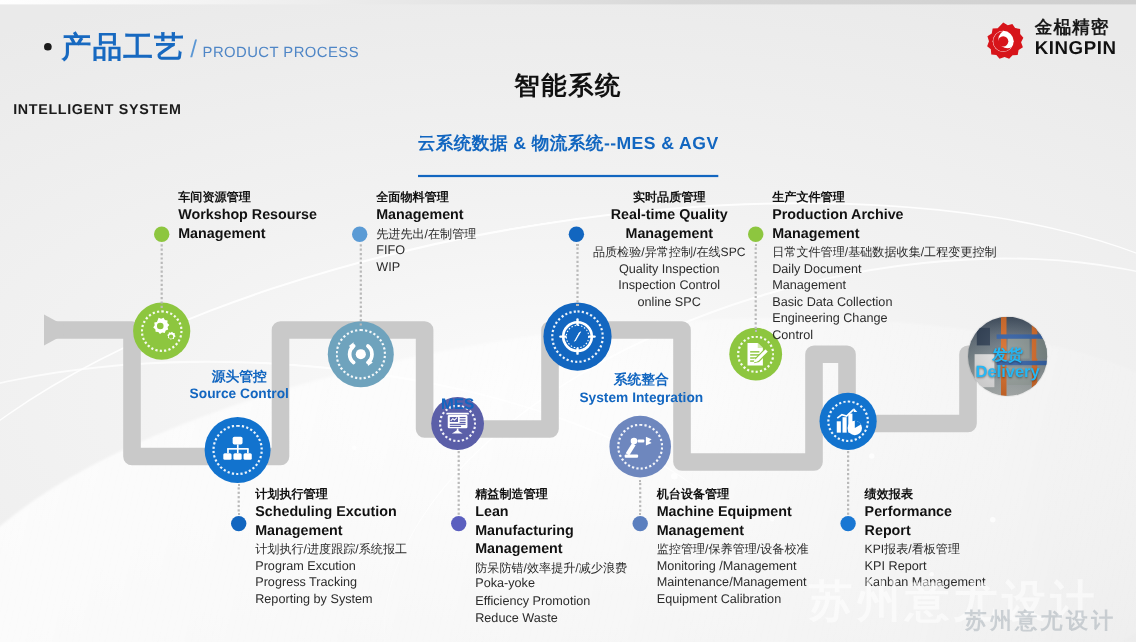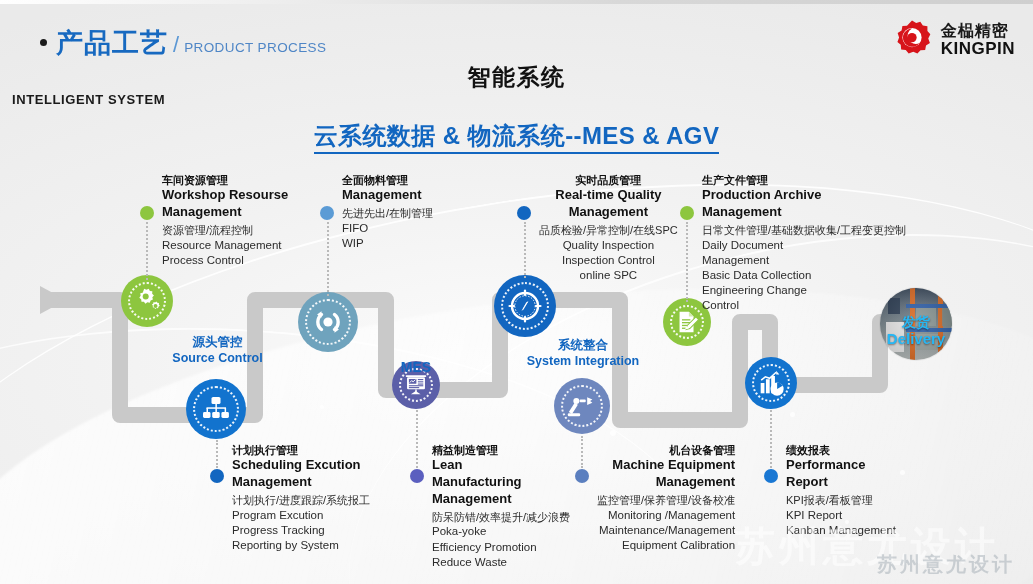--- a/index.html
+++ b/index.html
@@ -58,40 +58,40 @@
   }
   .hdr-cn {
     font-size:27px; font-weight:bold; color:#1769c0;
     letter-spacing:1px; line-height:1;
   }
   .hdr-slash { color:#5b97d4; font-size:22px; margin:0 5px; font-weight:300; }
   .hdr-en {
     font-size:13.5px; color:#4f86c6; letter-spacing:.4px; font-weight:400;
   }
   
-  .logo { position:absolute; right:18px; top:18px; display:flex; align-items:flex-end; }
+  .logo { position:absolute; right:18px; top:18px; display:flex; align-items:flex-start; }
   .logo-mark { width:40px; height:40px; margin-right:9px; }
   .logo-txt { line-height:1.05; }
   .logo-cn { font-size:16px; font-weight:bold; color:#1a1a1a; letter-spacing:1px; }
   .logo-en { font-size:17px; font-weight:bold; color:#111; letter-spacing:.5px; }
   
   .ttl-cn {
     position:absolute; left:0; right:0; top:62px; text-align:center;
     font-size:23px; font-weight:bold; color:#111; letter-spacing:1.5px;
   }
   .ttl-en {
     position:absolute; left:12px; right:0; top:92px; 
     font-size:13px; font-weight:bold; color:#1a1a1a; letter-spacing:.6px;
   }
   .ttl-sub {
     position:absolute; left:0; right:0; top:120px; text-align:center;
   }
   .ttl-sub span {
-    font-size:24px; font-weight:bold; color:#1266c0;
-    border-bottom:2.5px solid #1266c0; padding-bottom:3px; letter-spacing:.4px;
+    font-size:16px; font-weight:bold; color:#1266c0;
+    border-bottom:2.5px solid #1266c0; padding-bottom:20px; letter-spacing:.4px;
   }
   
   #path { position:absolute; left:0; top:0; }
   
   .node { position:absolute; border-radius:50%; }
   .node .ring {
     position:absolute; inset:0; border-radius:50%;
     border:2.5px dotted rgba(255,255,255,.92);
     margin:7px;
   }
@@ -381,25 +381,20 @@
   <div class="leader" style="left:686px;top:222px;height:80px;"></div>
 
   <div class="lbl" style="left:140px;top:173px;">
     <span class="lbl-bullet" style="left:0;top:33px;background:#8DC63F;"></span>
     <div style="margin-left:22px;">
       <div class="lbl-head">
         <span class="cn">车间资源管理</span>
         <span class="en">Workshop Resourse</span>
         <span class="en">Management</span>
       </div>
-      <div class="lbl-body">
-        <span class="cn">资源管理/流程控制</span>
-        <span>Resource Management</span>
-        <span>Process Control</span>
-      </div>
     </div>
   </div>
 
   <div class="lbl" style="left:320px;top:173px;">
     <span class="lbl-bullet" style="left:0;top:33px;background:#5B9BD5;"></span>
     <div style="margin-left:22px;">
       <div class="lbl-head">
         <span class="cn">全面物料管理</span>
         <span class="en">Management</span>
       </div>
@@ -482,21 +477,21 @@
         <span class="cn">防呆防错/效率提升/减少浪费</span>
         <span>Poka-yoke</span>
         <span>Efficiency Promotion</span>
         <span>Reduce Waste</span>
       </div>
     </div>
   </div>
 
   <div class="lbl" style="left:575px;top:443px;">
     <span class="lbl-bullet" style="left:0;top:26px;background:#5B7FBF;"></span>
-    <div style="margin-left:22px;text-align:right;">
+    <div style="margin-left:22px;">
       <div class="lbl-head">
         <span class="cn">机台设备管理</span>
         <span class="en">Machine Equipment</span>
         <span class="en">Management</span>
       </div>
       <div class="lbl-body">
         <span class="cn">监控管理/保养管理/设备校准</span>
         <span>Monitoring /Management</span>
         <span>Maintenance/Management</span>
         <span>Equipment Calibration</span>

